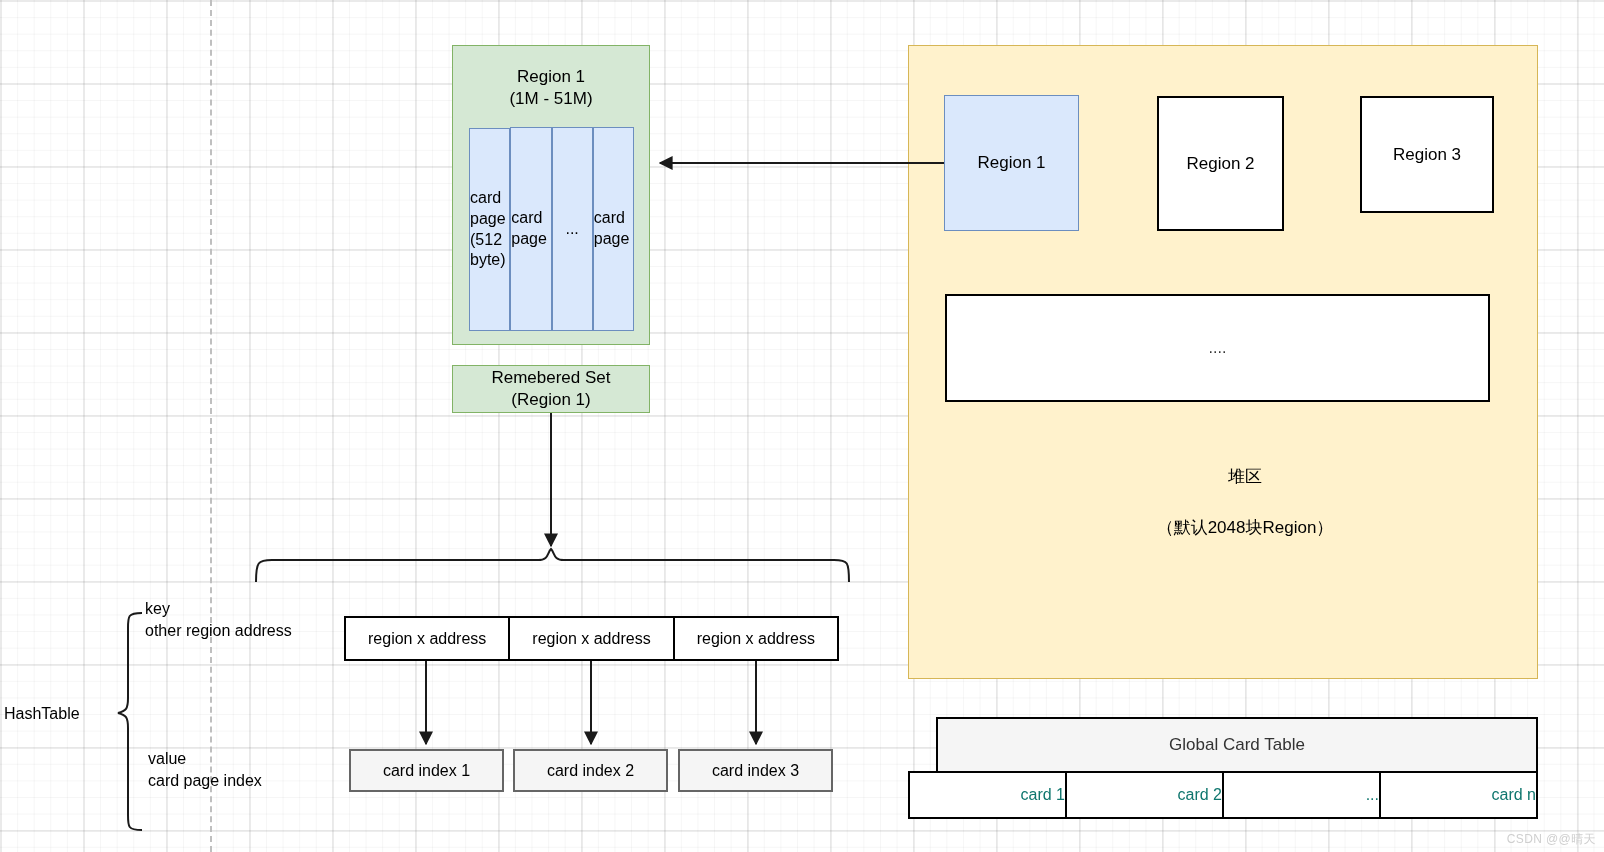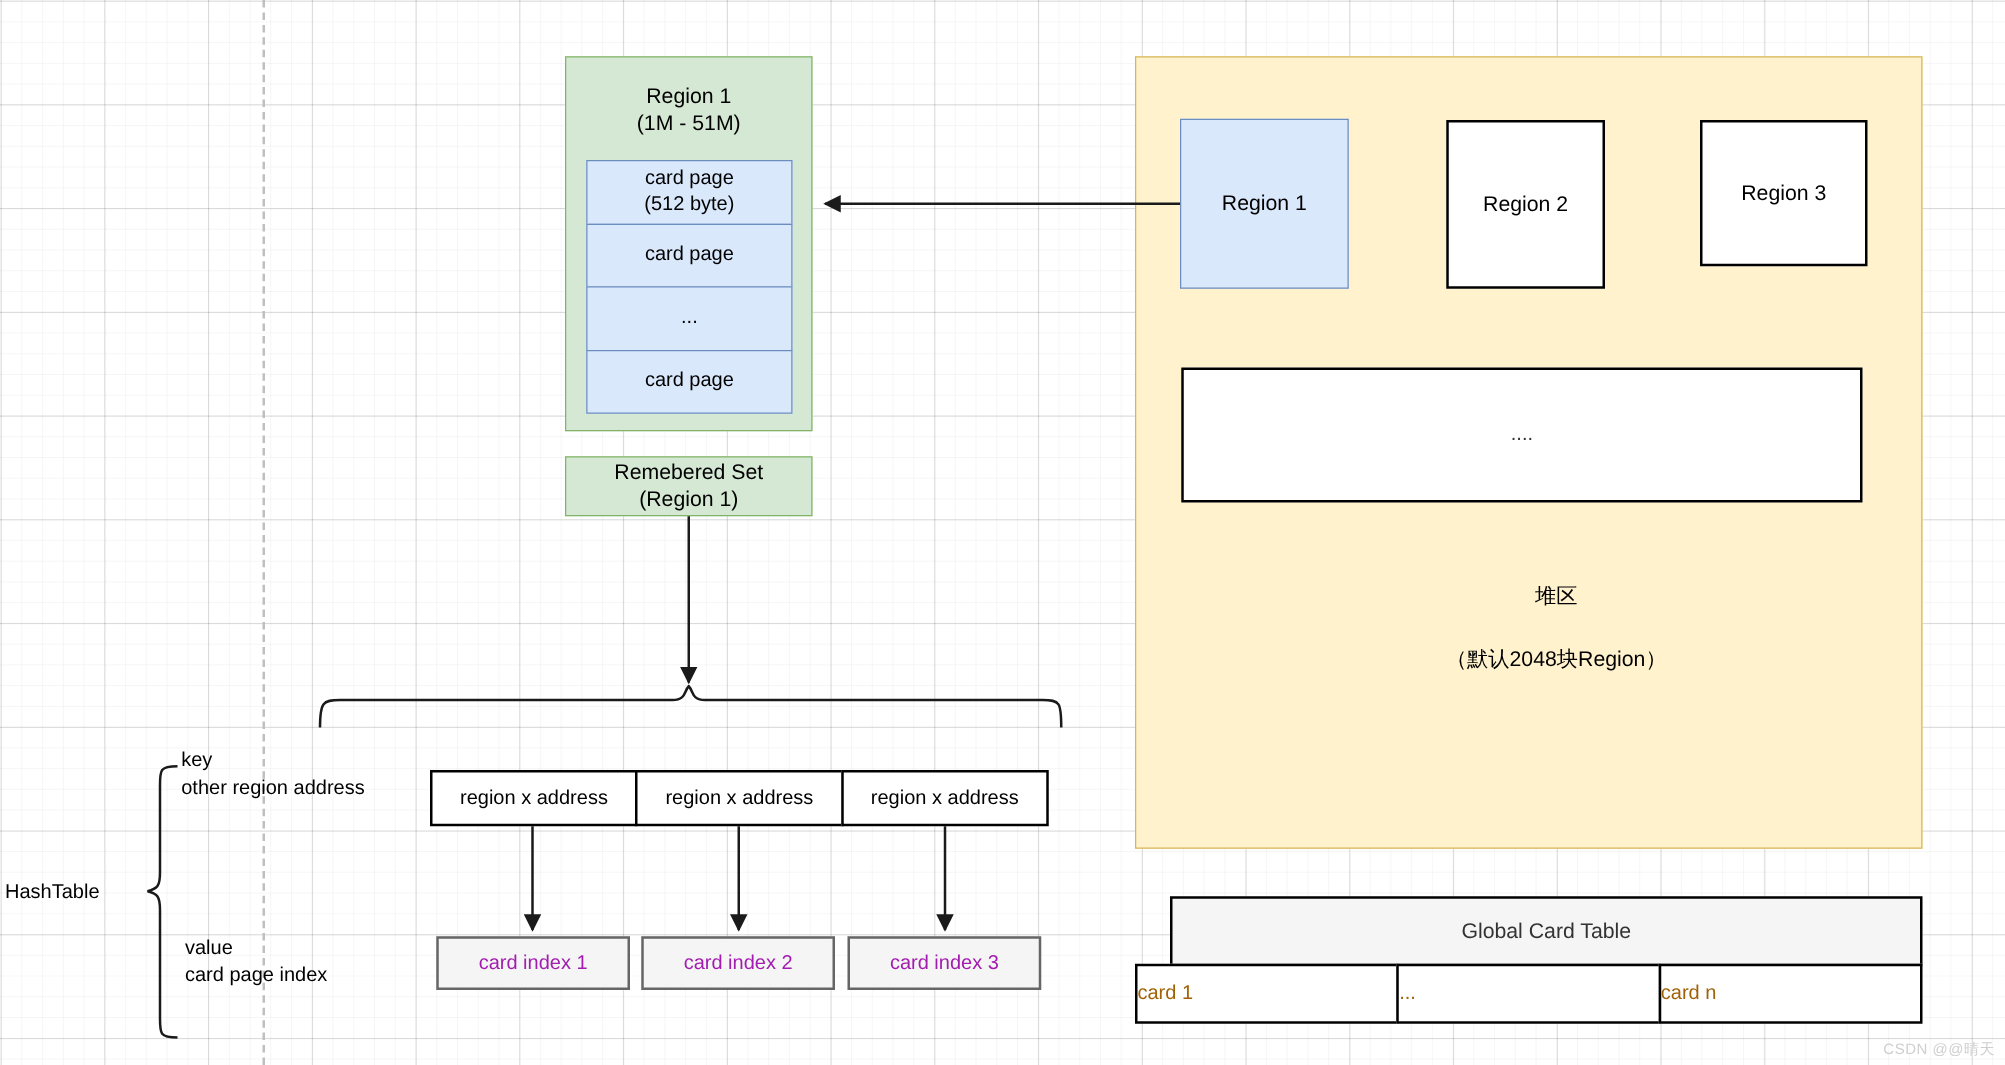--- a/index.html
+++ b/index.html
@@ -54,21 +54,21 @@
     padding-top: 20px;
   }
   #region1-title {
     font-size: 17px;
     color: #000;
   }
   #card-page-stack {
     position: absolute;
     left: 469px; top: 128px; width: 165px; height: 203px;
     display: flex;
-    flex-direction: column;
+    flex-direction: row;
   }
   .card-page {
     box-sizing: border-box;
     flex: 1;
     background: #dae8fc;
     border: 1px solid #6c8ebf;
     display: flex;
     flex-direction: column;
     align-items: center;
     justify-content: center;
@@ -164,21 +164,21 @@
   .card-index {
     position: absolute;
     box-sizing: border-box;
     height: 43px;
     background: #f5f5f5;
     border: 2px solid #666666;
     display: flex;
     align-items: center;
     justify-content: center;
     font-size: 16px;
-    color: #a21caf;
+    color: #000000;
   }
   #card-index-0 { left: 349px; top: 749px; width: 155px; }
   #card-index-1 { left: 513px; top: 749px; width: 155px; }
   #card-index-2 { left: 678px; top: 749px; width: 155px; }
 
   
   #gct {
     position: absolute;
     left: 908px; top: 717px; width: 630px;
   }
@@ -200,23 +200,23 @@
     margin-top: -2px;
   }
   .gct-cell {
     box-sizing: border-box;
     flex: 1;
     background: #ffffff;
     border: 2px solid #000000;
     margin-left: -2px;
     display: flex;
     align-items: center;
-    justify-content: flex-start;
-    font-size: 16px;
-    color: #a16207;
+    justify-content: flex-end;
+    font-size: 16px;
+    color: #0f766e;
   }
   .gct-cell:first-child { margin-left: 0; }
 
   
   #overlay {
     position: absolute;
     left: 0; top: 0;
     width: 1604px; height: 852px;
     pointer-events: none;
   }
@@ -315,20 +315,23 @@
     <span>card index 3</span>
   </div>
 
   <div id="gct">
     <div id="gct-header">Global Card Table</div>
     <div id="gct-row">
       <div class="gct-cell">
         <span>card 1</span>
       </div>
       <div class="gct-cell">
+        <span>card 2</span>
+      </div>
+      <div class="gct-cell">
         <span>...</span>
       </div>
       <div class="gct-cell">
         <span>card n</span>
       </div>
     </div>
   </div>
 
   <svg id="overlay" viewBox="0 0 1604 852" width="1604" height="852">
     <defs>

